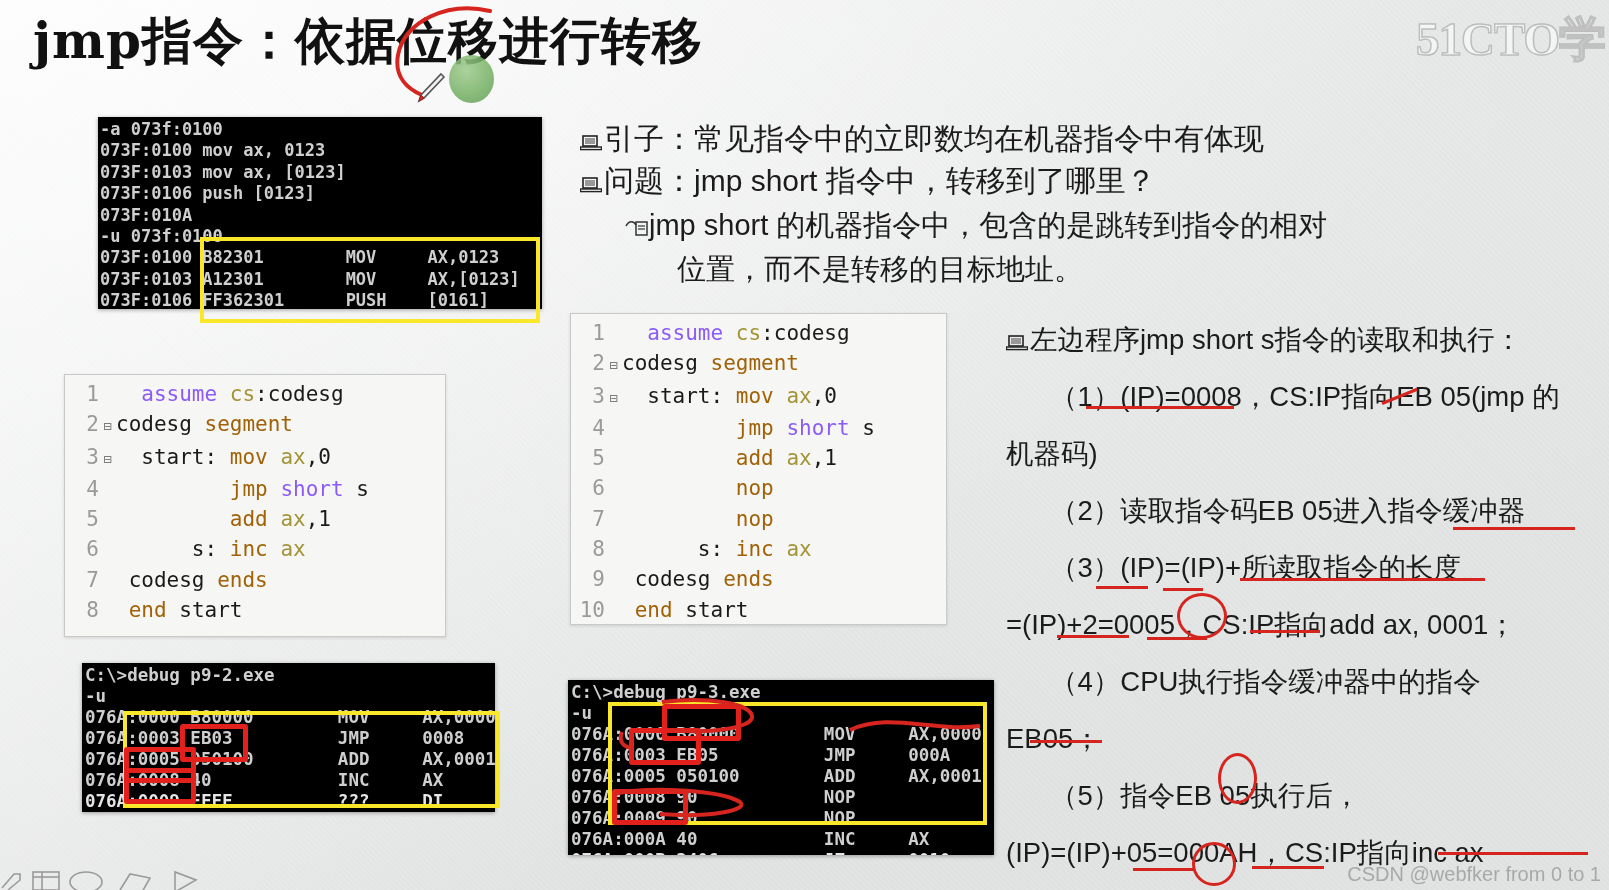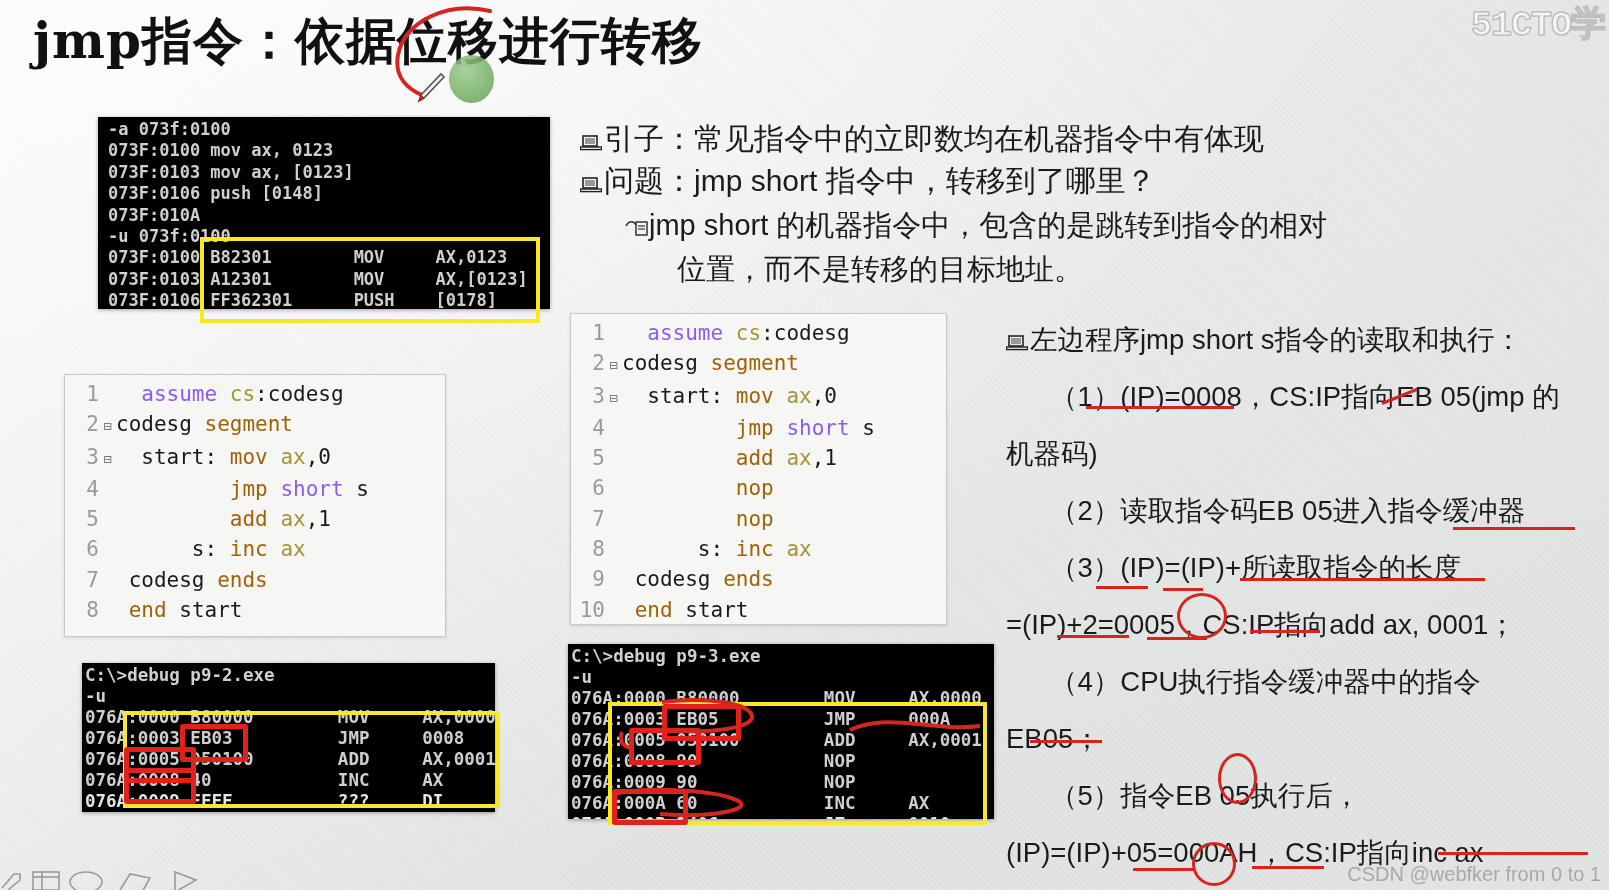--- a/index.html
+++ b/index.html
@@ -30,45 +30,45 @@
   #title-arc{position:absolute;left:378px;top:5px;width:130px;height:95px;pointer-events:none;}
   #pen-cursor{position:absolute;left:411px;top:70px;width:36px;height:36px;pointer-events:none;}
   #green-dot{
     position:absolute;left:449px;top:55px;width:45px;height:48px;border-radius:50%;
     background:radial-gradient(circle at 38% 32%, #9ecb8e 0%, #77b266 55%, #5d9a52 100%);
     opacity:.85;filter:blur(.4px);
   }
 
   
   #wm-51cto{
-    position:absolute;right:4px;top:0;
-    font-family:Liberation Mono, monospace;font-weight:bold;font-size:35px;
+    position:absolute;right:4px;top:8px;
+    font-family:Liberation Serif, serif;font-weight:bold;font-size:47px;
     color:rgba(255,255,255,.55);
     -webkit-text-stroke:1.5px rgba(150,150,150,.55);
     letter-spacing:-1px;white-space:nowrap;
   }
   #wm-csdn{
     position:absolute;right:8px;bottom:4px;
     font-size:20px;color:rgba(120,120,120,.55);white-space:nowrap;
   }
 
   
   .term{
     position:absolute;background:#000;color:#cfcfcf;
     font-family:"DejaVu Sans Mono","Liberation Mono",monospace;
     font-weight:bold;
     box-shadow:0 1px 4px rgba(0,0,0,.35);
     overflow:hidden;
   }
   .term .row{white-space:pre;}
   .faded{color:#e5e5e5;}
 
-  #term-a{left:98px;top:117px;width:442px;height:190px;font-size:17px;line-height:21.4px;padding:2px 0 0 10px;}
+  #term-a{left:98px;top:117px;width:442px;height:190px;font-size:17px;line-height:21.4px;padding:2px 0 0 2px;}
   #term-b{left:82px;top:663px;width:410px;height:147px;font-size:17.5px;line-height:21px;padding:2px 0 0 3px;}
-  #term-c{left:568px;top:644px;width:423px;height:173px;font-size:17.5px;line-height:21px;padding:2px 0 0 3px;}
+  #term-c{left:568px;top:680px;width:423px;height:173px;font-size:17.5px;line-height:21px;padding:2px 0 0 3px;}
 
   
   .ybox{position:absolute;border:4px solid #fbe72a;pointer-events:none;}
   #ybox-a{left:200px;top:237px;width:332px;height:78px;}
   #ybox-b{left:123px;top:711px;width:369px;height:89px;}
   #ybox-c{left:608px;top:702px;width:371px;height:115px;}
 
   
   .rbox{position:absolute;border:5px solid #e2211c;pointer-events:none;border-radius:3px;}
   #rbox-b1{left:180px;top:724px;width:58px;height:28px;}
@@ -138,26 +138,26 @@
   </svg>
   <div id="green-dot"></div>
 
   <div id="wm-51cto">51CTO学</div>
   <div id="wm-csdn">CSDN @webfker from 0 to 1</div>
 
   <div class="term" id="term-a">
     <div class="row">-a 073f:0100</div>
     <div class="row">073F:0100 mov ax, 0123</div>
     <div class="row">073F:0103 mov ax, [0123]</div>
-    <div class="row">073F:0106 push [0148]</div>
+    <div class="row">073F:0106 push [0123]</div>
     <div class="row">073F:010A</div>
     <div class="row">-u 073f:0100</div>
     <div class="row">073F:0100 B82301        MOV     AX,0123</div>
     <div class="row">073F:0103 A12301        MOV     AX,[0123]</div>
-    <div class="row">073F:0106 FF362301      PUSH    [0178]</div>
+    <div class="row">073F:0106 FF362301      PUSH    [0161]</div>
   </div>
   <div class="ybox" id="ybox-a"></div>
 
   <div class="prose" id="p-intro">
     <div>
       <span class="bullet-icon">
         <svg viewBox="0 0 22 18" width="22" height="18">
             <rect x="3" y="2" width="14" height="10" fill="none" stroke="#222" stroke-width="1.6"></rect>
             <rect x="5" y="4" width="10" height="6" fill="#999"></rect>
             <rect x="0.5" y="13" width="21" height="2.6" fill="none" stroke="#222" stroke-width="1.4"></rect>
@@ -268,21 +268,21 @@
   <div class="rbox" id="rbox-b3"></div>
 
   <div class="term" id="term-c">
     <div class="row">C:\&gt;debug p9-3.exe</div>
     <div class="row">-u</div>
     <div class="row">076A:0000 B80000        MOV     AX,0000</div>
     <div class="row">076A:0003 EB05          JMP     000A</div>
     <div class="row">076A:0005 050100        ADD     AX,0001</div>
     <div class="row">076A:0008 90            NOP</div>
     <div class="row">076A:0009 90            NOP</div>
-    <div class="row">076A:000A 60            INC     AX</div>
+    <div class="row">076A:000A 40            INC     AX</div>
     <div class="row faded">076A:000B 2406          JZ      0010</div>
   </div>
   <div class="ybox" id="ybox-c"></div>
   <div class="rbox" id="rbox-c1"></div>
   <div class="rbox" id="rbox-c2"></div>
   <div class="rbox" id="rbox-c3"></div>
 
   <svg style="position:absolute;left:600px;top:690px;width:400px;height:140px;pointer-events:none;">
     <path d="M62 12 C 110 6, 150 14, 152 26 C 154 38, 110 44, 70 40" fill="none" stroke="#d6241f" stroke-width="4"></path>
     <path d="M22 42 C 18 52, 24 58, 34 58" fill="none" stroke="#d6241f" stroke-width="4"></path>

